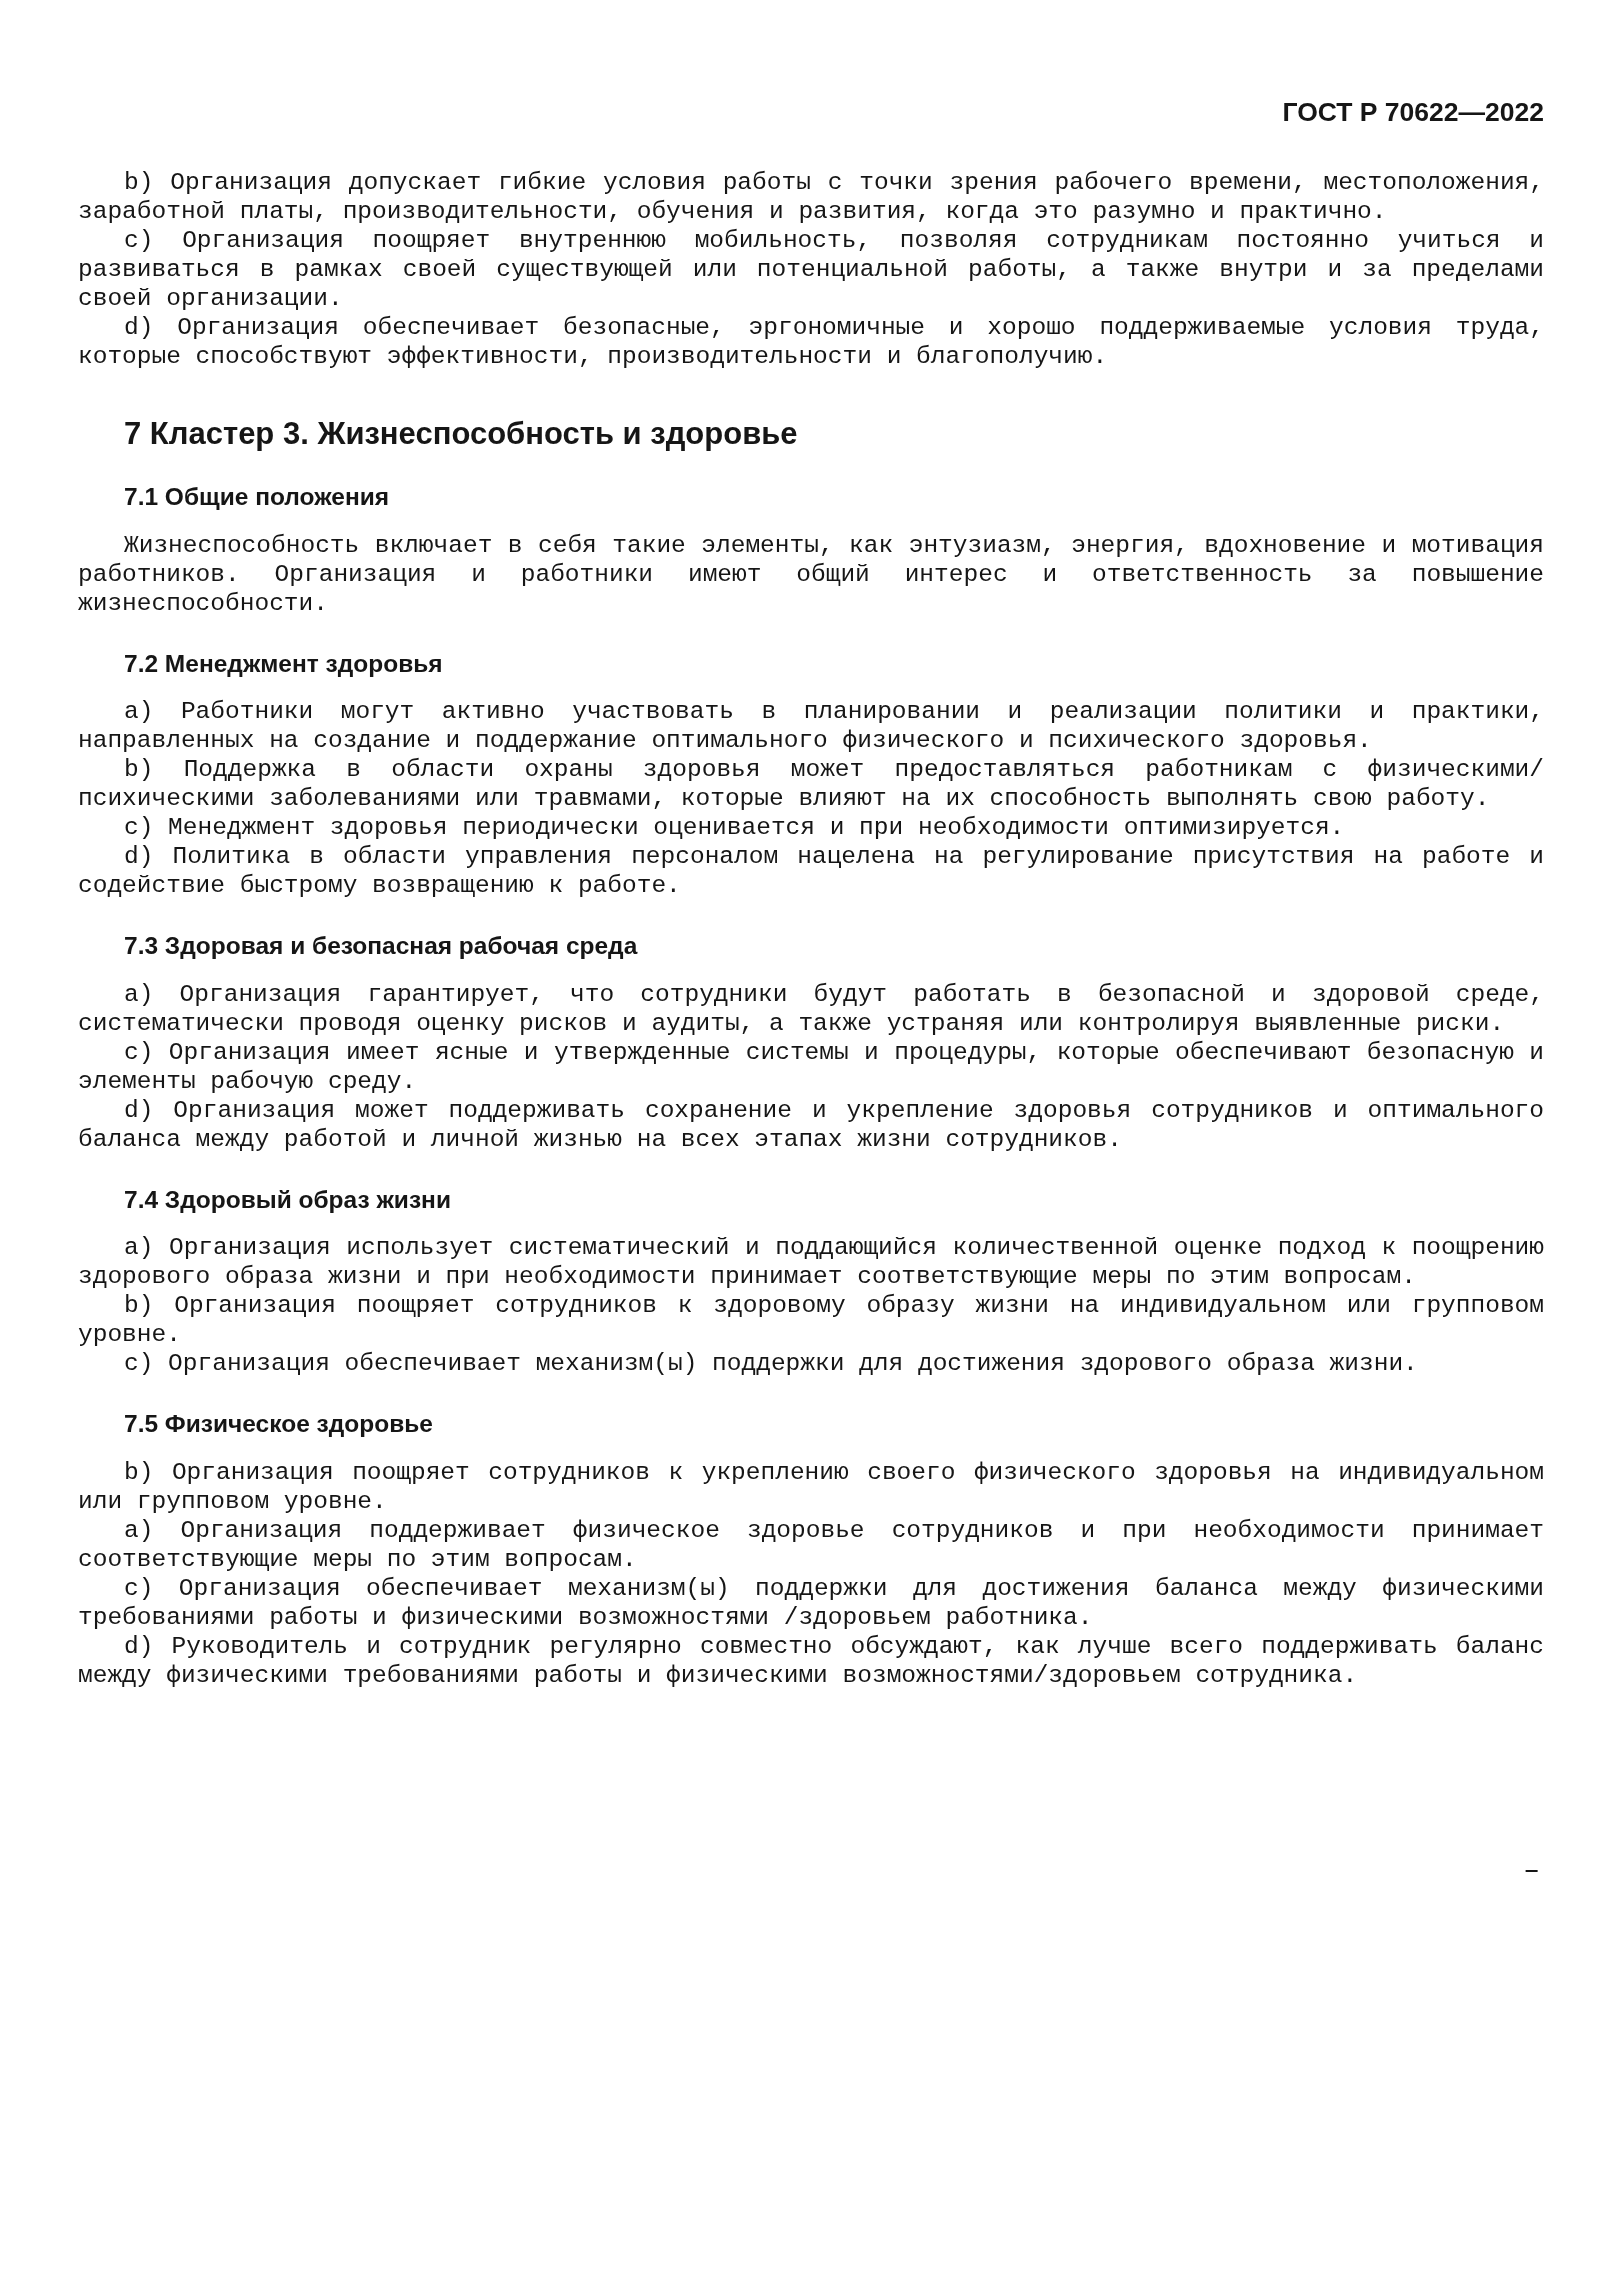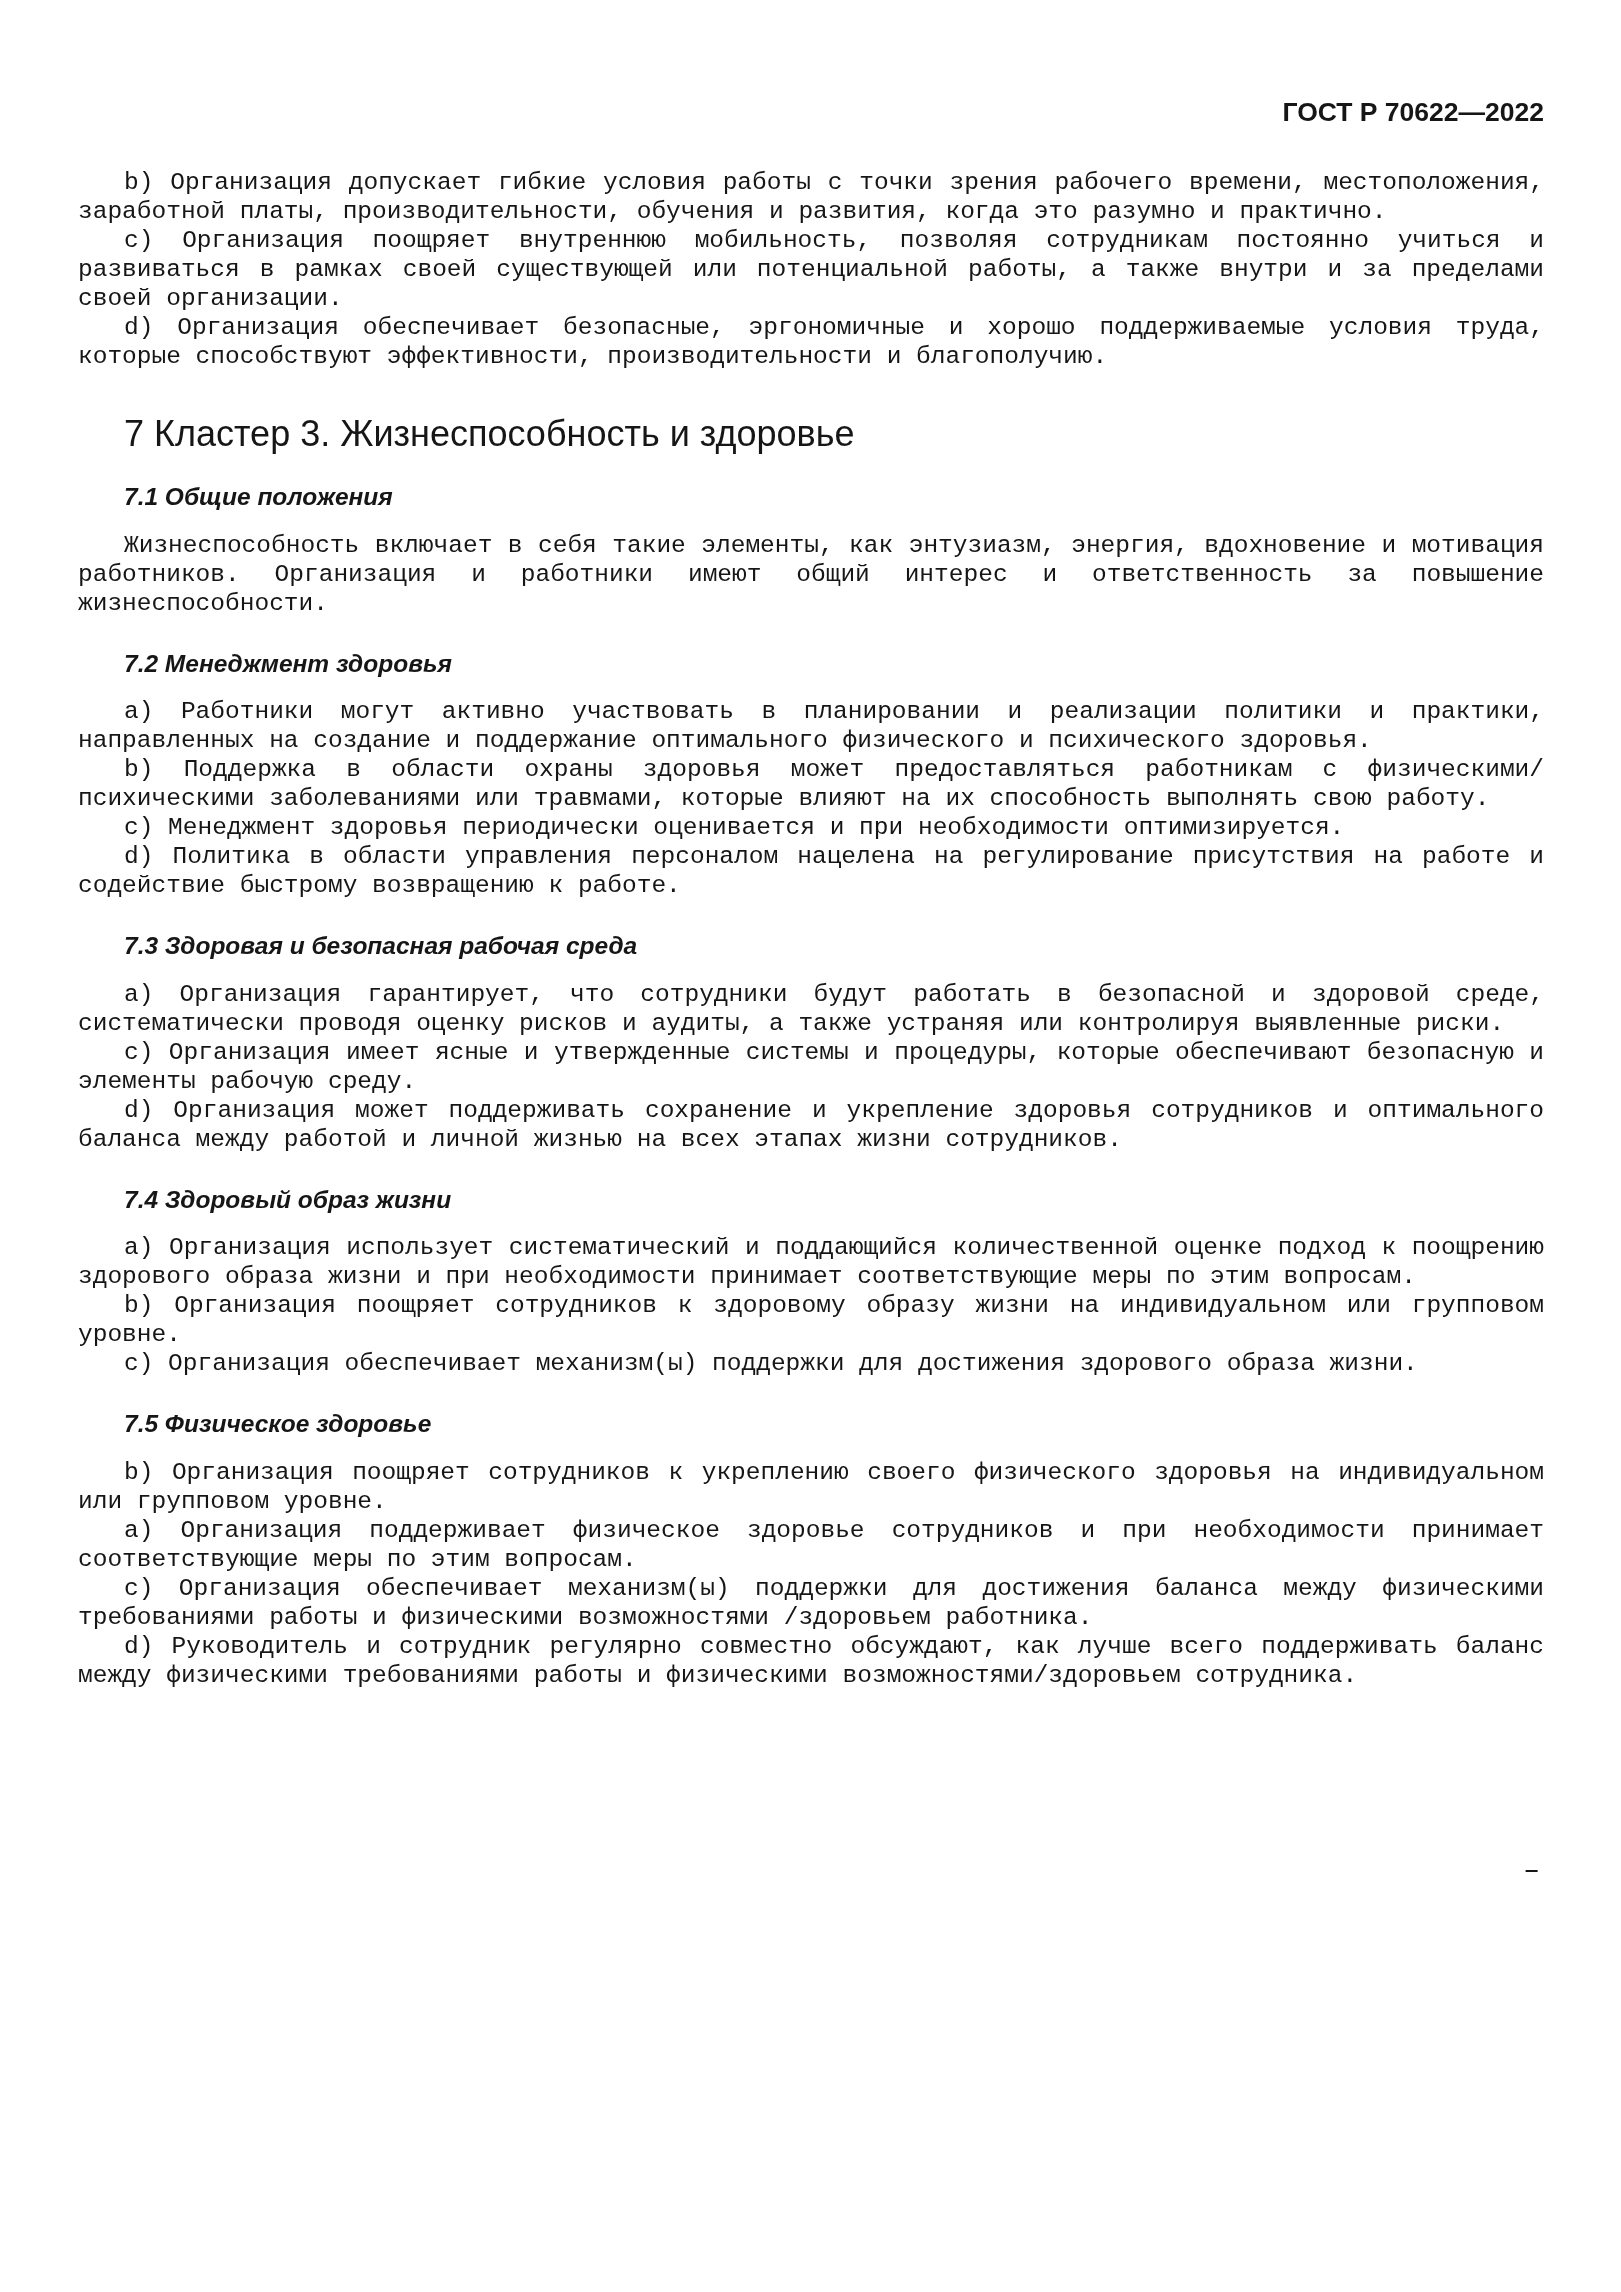--- a/index.html
+++ b/index.html
@@ -33,31 +33,30 @@
     font-size: 24.5px;
     line-height: 29px;
     text-align: justify;
     text-indent: 46px;
     margin: 0;
     hyphens: auto;
     font-family: Liberation Mono, monospace;
     -webkit-hyphens: auto;
   }
   h1.chapter {
-    font-size: 36px;
+    font-size: 31px;
     line-height: 35px;
-    font-weight: normal;
+    font-weight: bold;
     font-style: normal;
     margin: 45px 0 25.5px 46px;
   }
   h2.sub {
     font-size: 24.5px;
     line-height: 29px;
     font-weight: bold;
-    font-style: italic;
     margin: 31px 0 19.6px 46px;
   }
   .page-number {
     position: absolute;
     top: 1865px;
     right: 82px;
     font-size: 26.5px;
     line-height: 29px;
   }
 </style>

